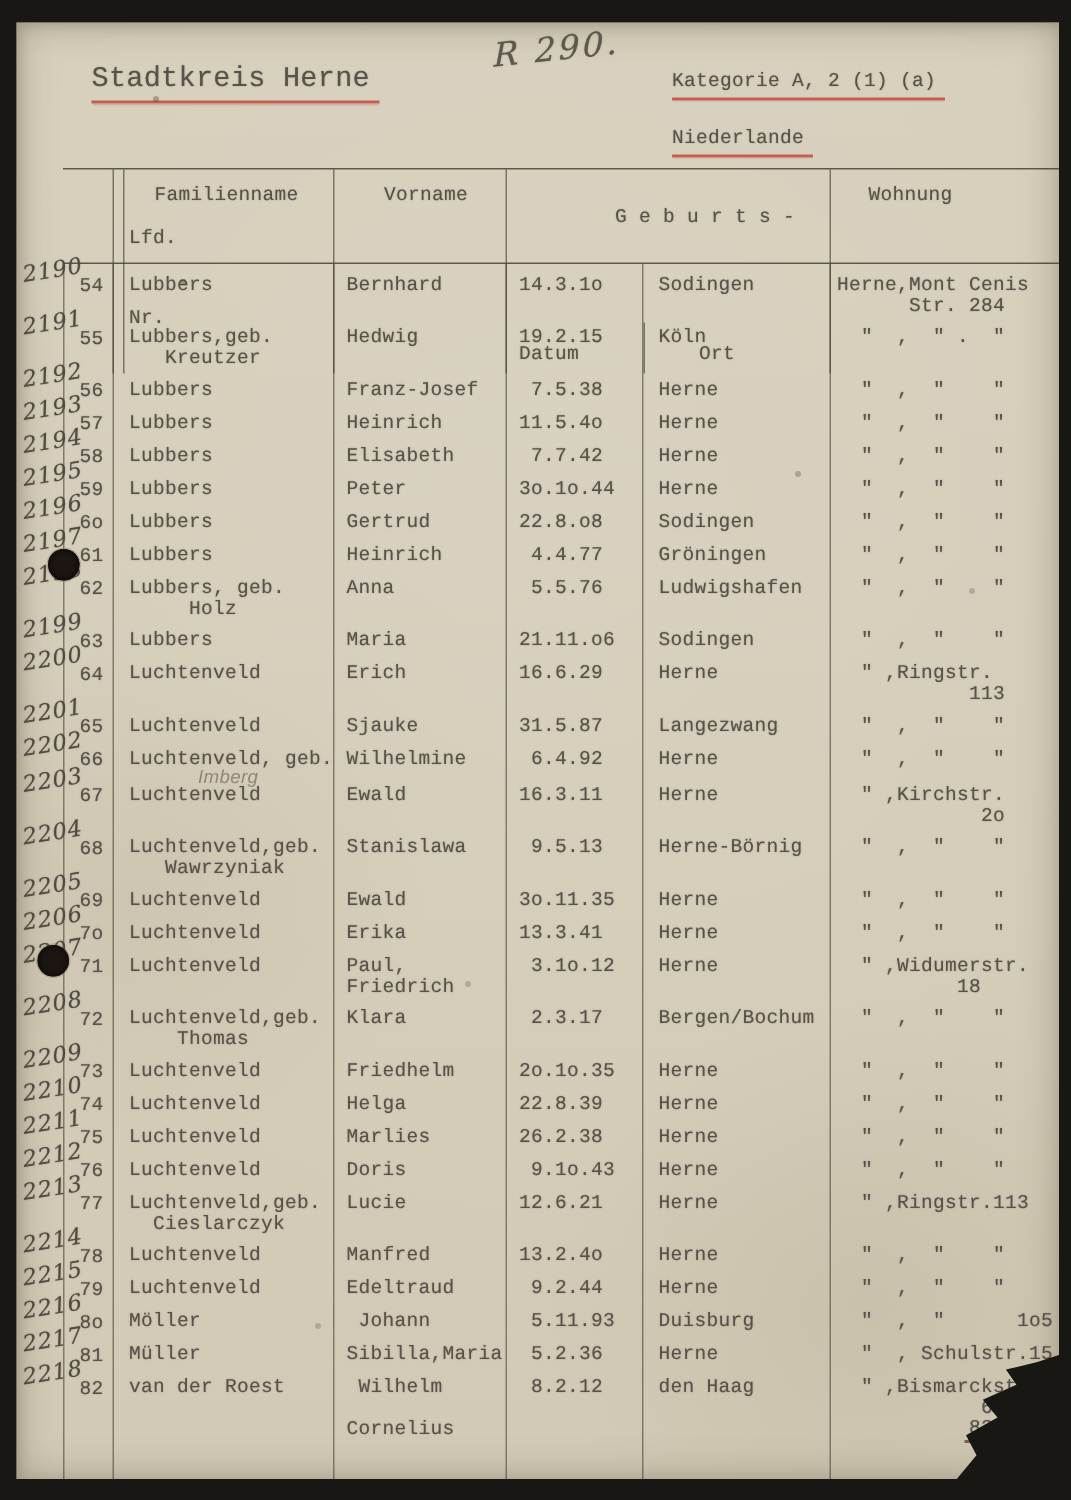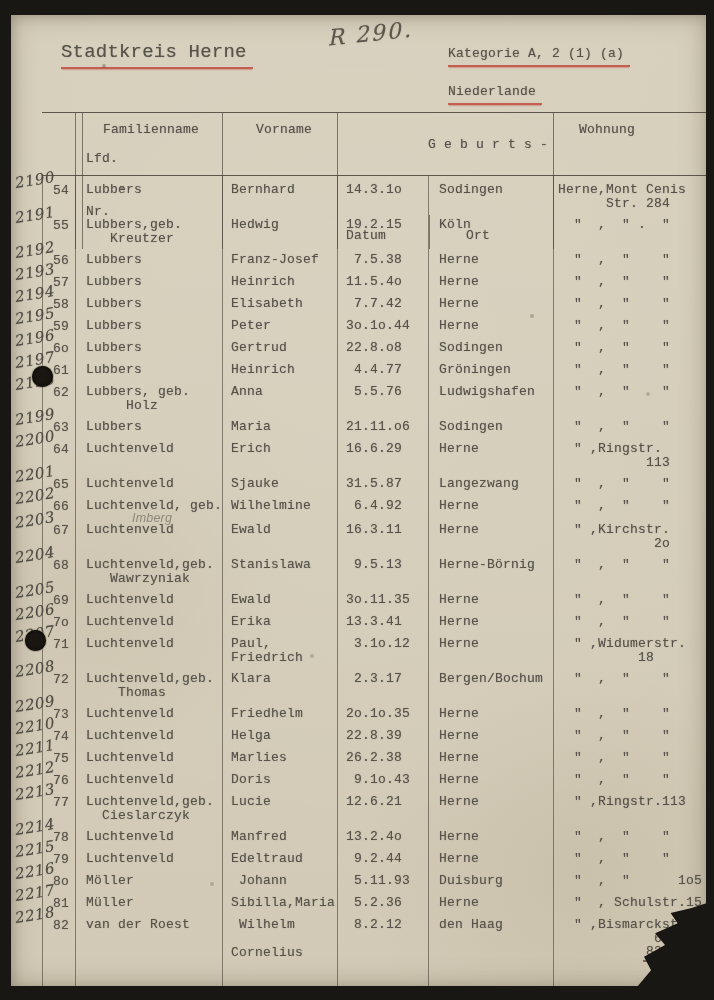--- a/index.html
+++ b/index.html
@@ -35,21 +35,21 @@
   .table{position:absolute;left:31px;top:97px;right:0;bottom:0;
     display:flex;flex-direction:column;font-size:13px;}
   .thead{display:grid;grid-template-columns:33px 147px 115px 91px 125px 1fr;
     border-top:1px solid rgba(72,66,55,.85);border-bottom:1px solid rgba(72,66,55,.85);
     height:64px;box-sizing:border-box;}
   .th{border-left:1px solid rgba(72,66,55,.65);padding-top:9px;white-space:pre;}
   .th-lfd{padding-left:3px;margin-left:40px;}
   .th-lfd .ln2{margin-top:9px;}
   .th-fam{padding-left:27px;}
   .th-vor{padding-left:33px;}
-  .th-geb{grid-column:span 2;position:relative;padding-left:26px;}
+  .th-geb{grid-column:span 2;position:relative;padding-left:8px;}
   .th-geb .sub-div{position:absolute;left:91px;bottom:0;width:1px;height:34px;
     background:rgba(72,66,55,.65);}
   .th-geb .sub-datum{position:absolute;left:8px;bottom:6px;}
   .th-geb .sub-ort{position:absolute;left:128px;bottom:6px;}
   .th-woh{padding-left:25px;}
   .tbody{display:block;}
   .trow{display:grid;grid-template-columns:33px 147px 115px 91px 125px 1fr;}
   .cell{border-left:1px solid rgba(72,66,55,.6);padding-top:7px;white-space:pre;
     box-sizing:border-box;overflow:visible;}
   .ln{line-height:14px;min-height:14px;}

